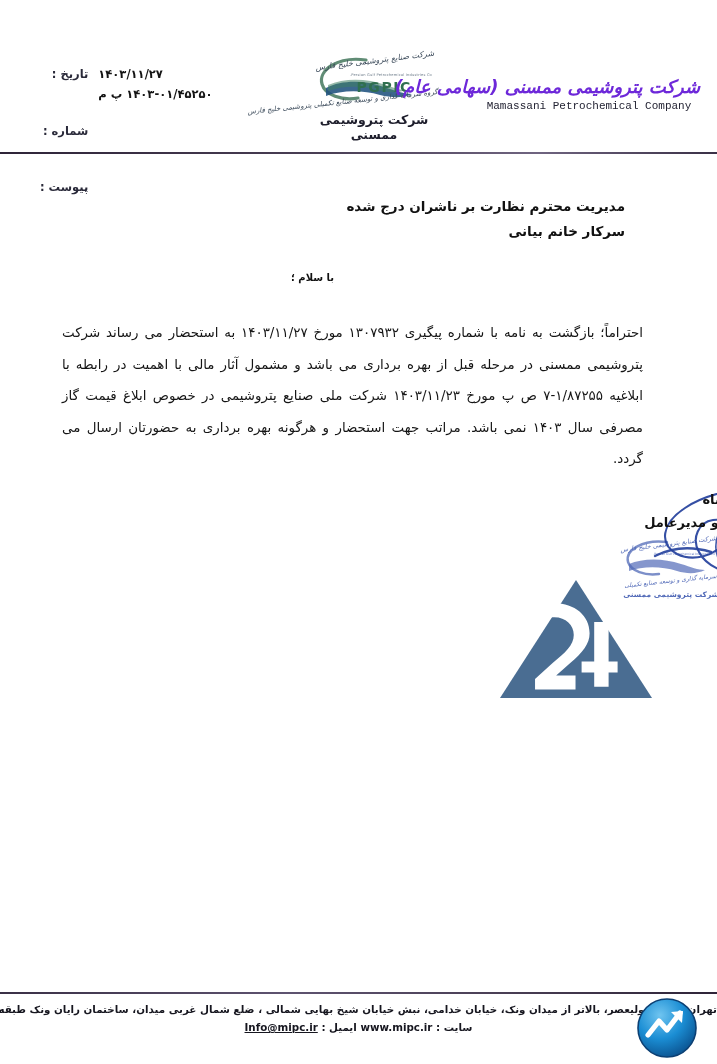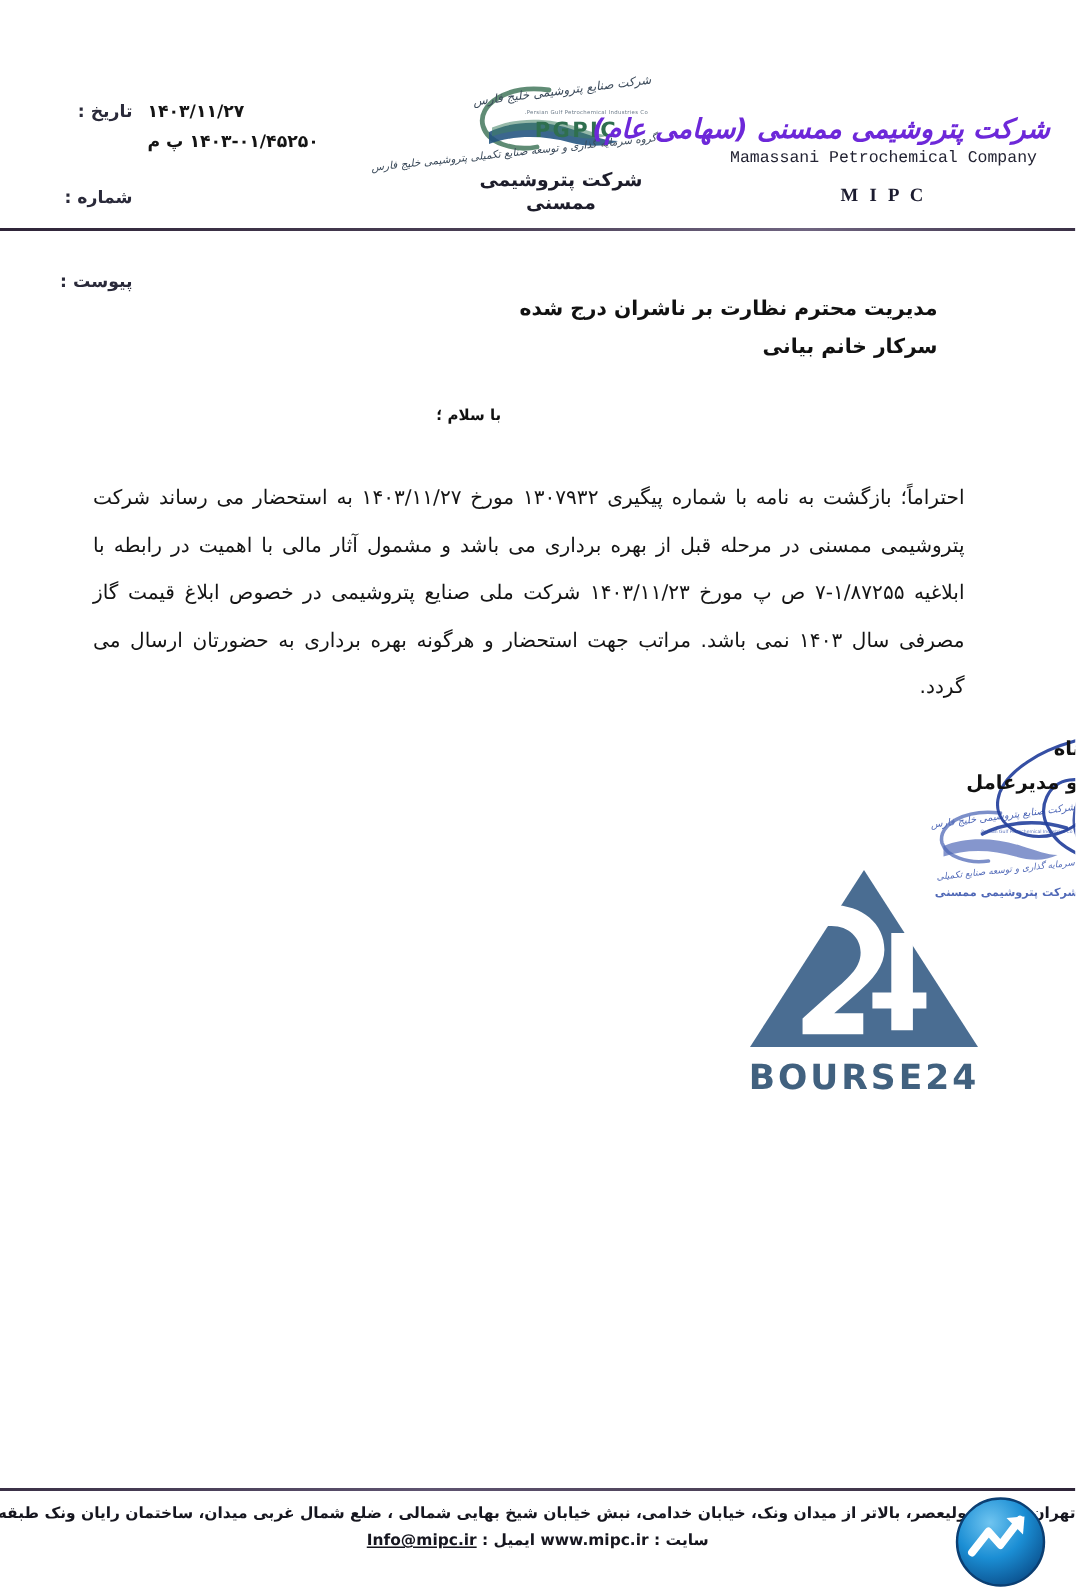--- a/index.html
+++ b/index.html
@@ -393,21 +393,20 @@
         <div class="logo-sub-en">Persian Gulf Petrochemical Industries Co.</div>
         <div class="logo-pgpic">PGPIC</div>
         <div class="logo-script-bottom">گروه سرمایه گذاری و توسعه صنایع تکمیلی پتروشیمی خلیج فارس</div>
       </div>
       <div class="logo-company-fa">شرکت پتروشیمی ممسنی</div>
     </div>
 
     <div class="company-names">
       <div class="company-fa">شرکت پتروشیمی ممسنی (سهامی عام)</div>
       <div class="company-en">Mamassani Petrochemical Company</div>
-      <div class="company-abbr">M I P C</div>
     </div>
   </div>
 
   <div class="header-rule"></div>
 
   <div class="body-area">
     <div class="addressee">
       <div class="addressee-line">مدیریت محترم نظارت بر ناشران درج شده</div>
       <div class="addressee-line">سرکار خانم بیانی</div>
     </div>
@@ -445,21 +444,20 @@
     <svg width="168" height="132" viewBox="0 0 168 132">
       <defs>
         <mask id="cut24">
           <rect x="0" y="0" width="168" height="132" fill="#fff"></rect>
           <path d="M56 44 C56 30, 68 22, 80 22 C93 22, 102 31, 102 42 C102 54, 92 62, 78 74 L58 92 L58 104 L104 104 L104 88 L82 88 L98 74 C112 62, 120 52, 120 40 C120 20, 103 6, 80 6 C58 6, 40 20, 40 42 Z" fill="#000" transform="translate(-8,26) scale(0.88)"></path>
           <path d="M118 40 L118 84 L104 84 L104 96 L118 96 L118 112 L134 112 L134 96 L144 96 L144 84 L134 84 L134 40 Z" fill="#000" transform="translate(-4,14) scale(0.9)"></path>
         </mask>
       </defs>
       <path d="M84 8 L160 126 L8 126 Z" fill="#4a6d92" mask="url(#cut24)"></path>
     </svg>
-    <div class="wm-text">BOURSE24</div>
   </div>
 
   <div class="footer-rule"></div>
 
   <div class="footer">
     <div class="footer-line">تهران، خیابان ولیعصر، بالاتر از میدان ونک، خیابان خدامی، نبش خیابان شیخ بهایی شمالی ، ضلع شمال غربی میدان، ساختمان رایان ونک طبقه نهم واحد ۹۱۲ کد پستی ۱۹۹۳۸۷۳۱۰۱ تلفن : ۸۶۰۹۲۴۶۱  فاکس: ۸۶۰۹۲۴۶۱</div>
     <div class="footer-line-2">
       <span>سایت :</span>
       <span class="footer-site">www.mipc.ir</span>
       <span>ایمیل :</span>

